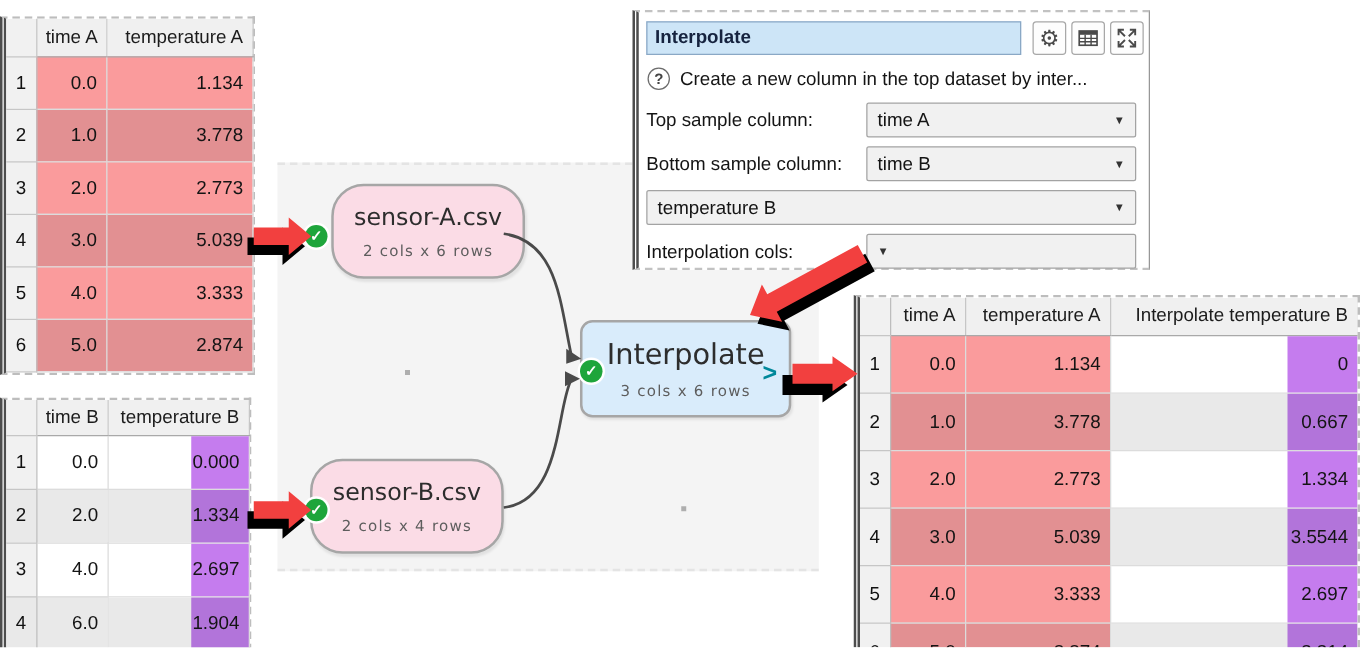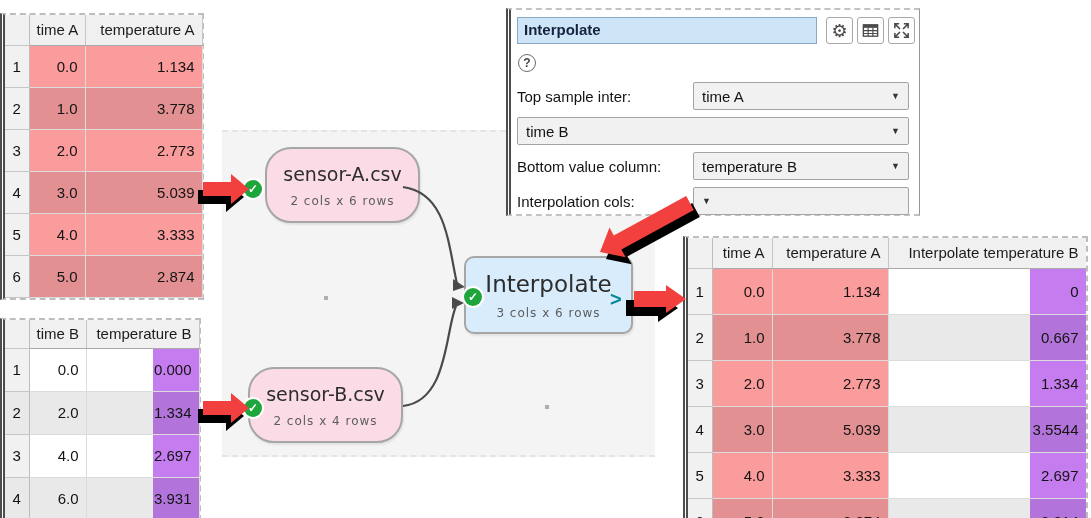--- a/index.html
+++ b/index.html
@@ -203,21 +203,21 @@
             <td class="gutter">3</td>
             <td class="cell-plain">4.0</td>
             <td class="cell-strip">
               <span class="strip">2.697</span>
             </td>
           </tr>
           <tr>
             <td class="gutter">4</td>
             <td class="cell-plain">6.0</td>
             <td class="cell-strip">
-              <span class="strip">3.931</span>
+              <span class="strip">1.904</span>
             </td>
           </tr>
         </tbody>
     </table>
   </div>
 
   <div class="sheet" style="left:683px; top:236px; width:405px; height:282px; border-bottom:none; overflow:hidden;">
     <table class="grid tableR">
       <colgroup>
           <col style="width:24px">
@@ -304,37 +304,38 @@
         <svg width="19" height="19" viewBox="0 0 20 20" fill="none" stroke="#4a4a4a" stroke-width="1.6">
           <path d="M12.5 3 H17 V7.5 M17 3 L11.6 8.4"></path>
           <path d="M7.5 17 H3 V12.5 M3 17 L8.4 11.6"></path>
           <path d="M3 7.5 V3 H7.5 M3 3 L8.4 8.4"></path>
           <path d="M17 12.5 V17 H12.5 M17 17 L11.6 11.6"></path>
         </svg>
       </div>
     </div>
     <div class="help-row">
       <div class="help-icon">?</div>
+      <div>Create a new column in the top dataset by inter...</div>
     </div>
 
     <div class="frow" style="top:72px;">
-      <div class="flabel">Top sample inter:</div>
+      <div class="flabel">Top sample column:</div>
       <div class="combo">
         <span class="cval">time A</span>
         <span class="caret">▼</span>
       </div>
     </div>
     <div class="frow" style="top:107px;">
+      <div class="flabel">Bottom sample column:</div>
       <div class="combo">
         <span class="cval">time B</span>
         <span class="caret">▼</span>
       </div>
     </div>
     <div class="frow" style="top:142px;">
-      <div class="flabel">Bottom value column:</div>
       <div class="combo">
         <span class="cval">temperature B</span>
         <span class="caret">▼</span>
       </div>
     </div>
     <div class="frow" style="top:177px;">
       <div class="flabel">Interpolation cols:</div>
       <div class="combo">
         <span class="caret">▼</span>
       </div>

